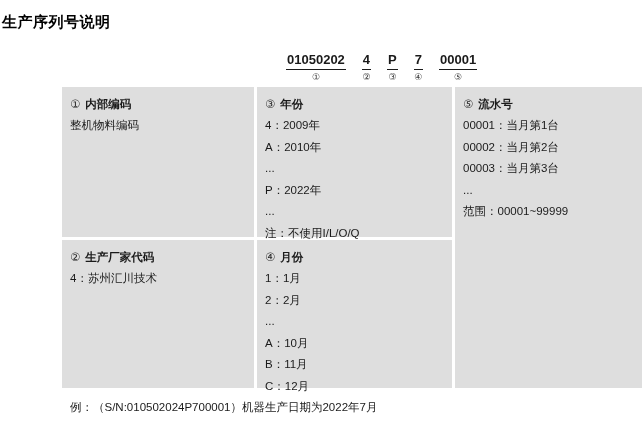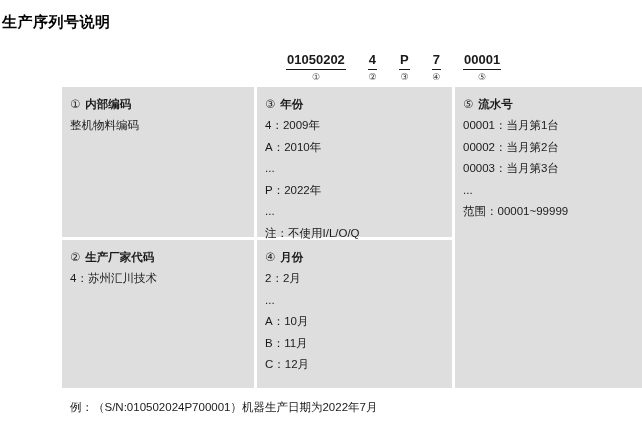--- a/index.html
+++ b/index.html
@@ -25,21 +25,21 @@
     color: #000000;
     letter-spacing: 0.5px;
   }
   
   .serial {
     position: absolute;
     left: 286px;
     top: 52px;
     display: flex;
     align-items: flex-end;
-    gap: 22px;
+    gap: 16px;
   }
   .seg {
     display: inline-flex;
     flex-direction: column;
     align-items: center;
   }
   .seg-text {
     font-size: 13px;
     font-weight: bold;
     color: #1a1a1a;
@@ -166,20 +166,21 @@
       <div class="cell-item">注：不使用I/L/O/Q</div>
     </div>
   </div>
 
   <div class="cell cell-4">
     <div class="cell-header">
       <span class="cell-marker">④</span>
       <span class="cell-title">月份</span>
     </div>
     <div class="cell-items">
+      <div class="cell-item">1：1月</div>
       <div class="cell-item">2：2月</div>
       <div class="cell-item">...</div>
       <div class="cell-item">A：10月</div>
       <div class="cell-item">B：11月</div>
       <div class="cell-item">C：12月</div>
     </div>
   </div>
 
   <div class="cell cell-5">
     <div class="cell-header">

